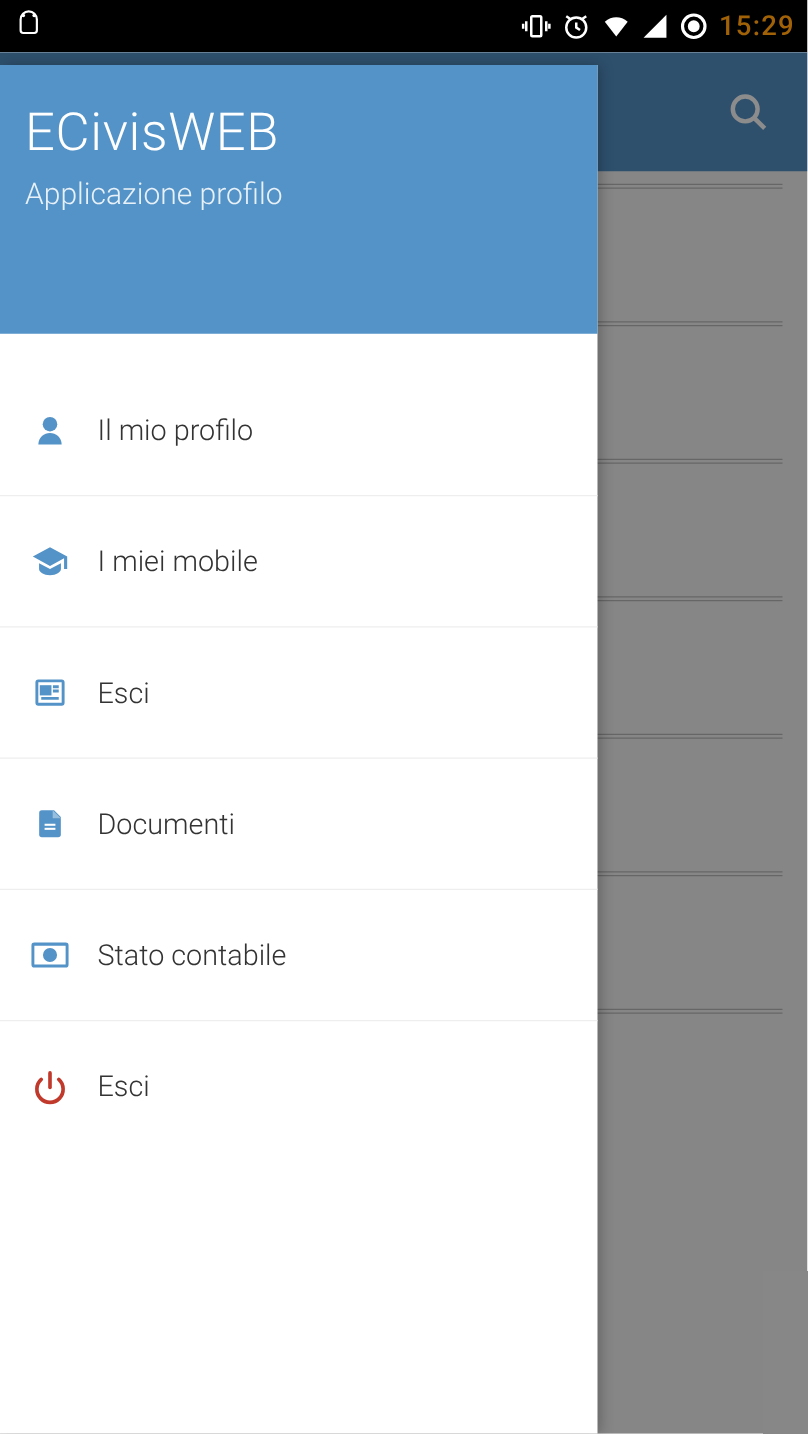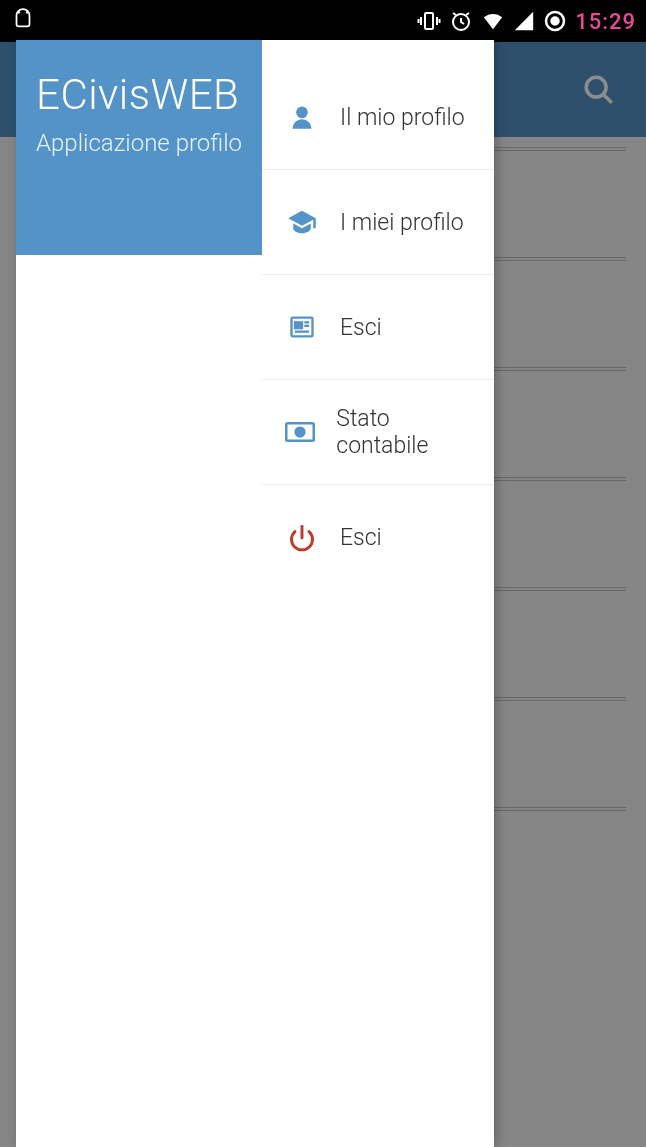--- a/index.html
+++ b/index.html
@@ -3,21 +3,21 @@
 <meta charset="utf-8">
 <style>
   * { margin: 0; padding: 0; box-sizing: border-box; }
   html, body { width: 646px; height: 1147px; overflow: hidden; font-family: -apple-system, BlinkMacSystemFont, "Segoe UI", Roboto, sans-serif; }
   body { position: relative; background: #fff; }
 
   
   .status-bar {
     height: 42px;
     background: #000;
-    color: #ec4899;
+    color: #a16207;
     display: flex;
     align-items: center;
     justify-content: space-between;
     padding: 0 10px;
     font-size: 22px;
   }
   .status-left { display: flex; align-items: center; }
   .status-right { display: flex; align-items: center; gap: 8px; }
   .status-right svg { display: block; }
   .status-time { font-weight: 500; letter-spacing: 1px; }
@@ -48,30 +48,29 @@
   .main-list { padding-top: 10px; }
   .main-list-row {
     height: 110px;
     border-top: 4px double #bbb;
     margin: 0 20px 0 30px;
   }
 
   
   .drawer {
     position: absolute;
-    top: 40px;
+    top: 52px;
     left: 0;
     width: 478px;
     bottom: 0;
     background: #fff;
     z-index: 10;
     box-shadow: 3px 0 10px rgba(0,0,0,0.25);
     display:flex;
-    flex-direction: row;
-    margin-left: 16px;
+    flex-direction: column;
   }
   .drawer-header {
     background: #5493c7;
     color: #fff;
     padding: 30px 20px 50px 20px;
     height: 215px;
   }
   .drawer-title {
     font-size: 42px;
     font-weight: 300;
@@ -188,36 +187,47 @@
       <span class="menu-label">Il mio profilo</span>
     </div>
 
     <div class="menu-item">
       <span class="menu-icon">
         <svg width="30" height="30" viewBox="0 0 24 24" fill="currentColor">
           <path d="M12 3L1 9l11 6 9-4.9V17h2V9L12 3z"></path>
           <path d="M5 13.2V17c0 2 3 4 7 4s7-2 7-4v-3.8l-7 3.8-7-3.8z"></path>
         </svg>
       </span>
-      <span class="menu-label">I miei profilo</span>
+      <span class="menu-label">I miei mobile</span>
     </div>
 
     <div class="menu-item">
       <span class="menu-icon">
         <svg width="28" height="28" viewBox="0 0 24 24" fill="none" stroke="currentColor" stroke-width="2">
           <rect x="3" y="4" width="18" height="16" rx="1"></rect>
           <rect x="6" y="8" width="6" height="5" fill="currentColor"></rect>
           <line x1="14" y1="8" x2="18" y2="8"></line>
             <line x1="14" y1="11" x2="18" y2="11"></line>
           <line x1="6" y1="16" x2="18" y2="16"></line>
         </svg>
       </span>
       <span class="menu-label">Esci</span>
     </div>
 
+    <div class="menu-item">
+      <span class="menu-icon">
+        <svg width="26" height="30" viewBox="0 0 24 24" fill="currentColor">
+          <path d="M6 2h9l5 5v13a2 2 0 0 1-2 2H6a2 2 0 0 1-2-2V4a2 2 0 0 1 2-2z"></path>
+          <path d="M14 2v6h6" fill="#fff" opacity="0.4"></path>
+          <rect x="8" y="12" width="8" height="1.5" fill="#fff"></rect>
+          <rect x="8" y="15" width="8" height="1.5" fill="#fff"></rect>
+        </svg>
+      </span>
+      <span class="menu-label">Documenti</span>
+    </div>
 
     <div class="menu-item">
       <span class="menu-icon">
         <svg width="30" height="22" viewBox="0 0 24 16" fill="none" stroke="currentColor" stroke-width="2">
           <rect x="1" y="1" width="22" height="14" rx="1"></rect>
           <circle cx="12" cy="8" r="3.5" fill="currentColor"></circle>
         </svg>
       </span>
       <span class="menu-label">Stato contabile</span>
     </div>

